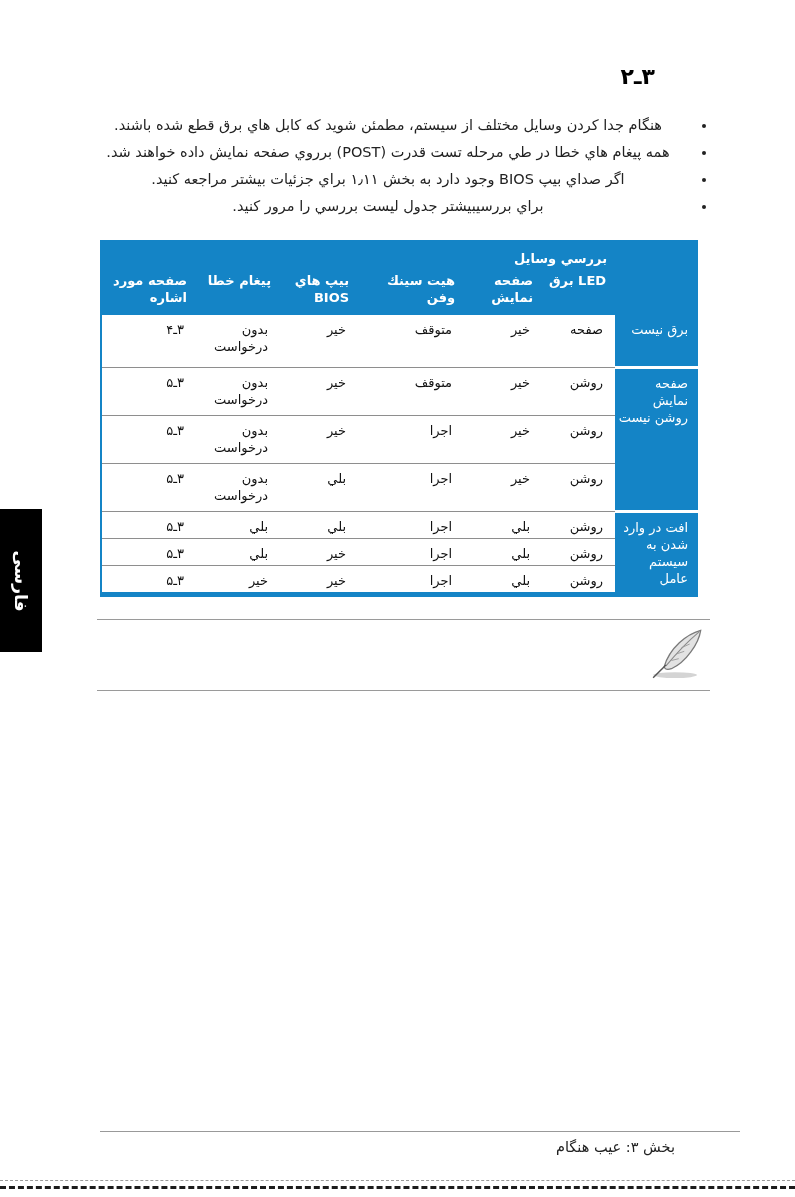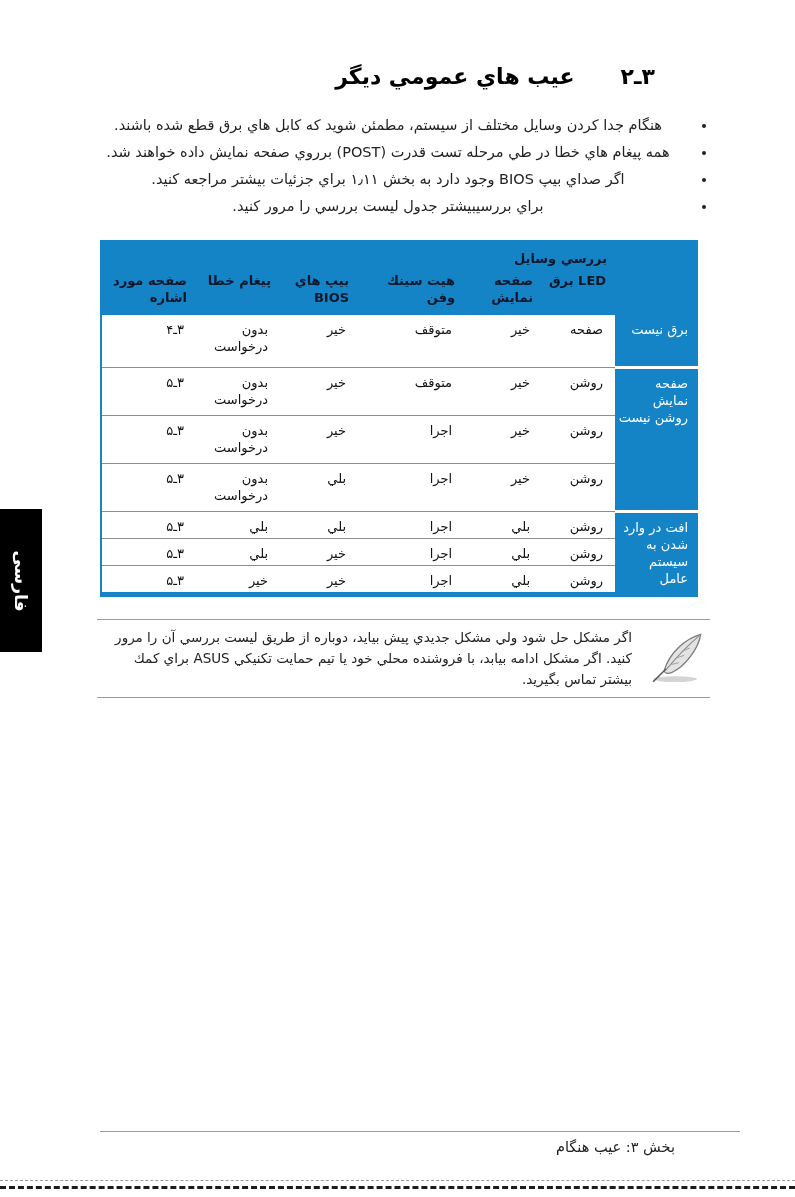--- a/index.html
+++ b/index.html
@@ -15,21 +15,21 @@
 
   
   .bullets{top:112px;left:85px;right:86px;direction:rtl;}
   .bullets ul{margin:0;padding:0 18px 0 0;list-style:disc;text-align:center;}
   .bullets li{font-size:14.5px;line-height:27px;color:#222;}
 
   
   .tbl-wrap{top:240px;left:100px;width:596px;}
   table.chk{border-collapse:collapse;width:596px;direction:rtl;table-layout:fixed;
     border:2px solid var(--blue);border-bottom:5px solid var(--blue);}
-  table.chk thead th{background:var(--blue);color:#0f172a;font-weight:bold;
+  table.chk thead th{background:var(--blue);color:#ffffff;font-weight:bold;
     font-size:13px;line-height:17px;text-align:right;vertical-align:top;border:0;}
   th.group-h{padding:8px 8px 0 0;height:18px;font-weight:bold;}
   tr.cols-row th{padding:4px 9px 9px 2px;}
   table.chk tbody td{background:#fff;font-size:13px;line-height:17px;
     text-align:right;vertical-align:top;padding:6px 12px 3px 8px;
     border-top:1px solid #8e8e8e;color:#111;}
   table.chk tbody tr:first-child td{border-top:0;}
   table.chk tbody td.cat{background:var(--blue);color:#fff;font-weight:normal;
     border-top:0;padding:6px 8px 3px 2px;font-size:13px;}
   table.chk tbody td.cat.sep{border-top:3px solid #ffffff;}
@@ -59,21 +59,20 @@
   .cut-faint{left:0;top:1180px;width:795px;border-top:1px dashed #9a9a9a;}
   .cut-main{left:0;top:1186px;width:795px;border-top:3px dashed #1c1c1c;}
 
   :root{--blue:#1484c6;}
 </style>
 </head>
 <body>
 
 <div class="abs title-row">
   <span>۳ـ۲</span>
-  <span>عيب هاي عمومي ديگر</span>
 </div>
 
 <div class="abs bullets">
   <ul>
       <li>هنگام جدا كردن وسايل مختلف از سيستم، مطمئن شويد كه كابل هاي برق قطع شده باشند.</li>
       <li>همه پيغام هاي خطا در طي مرحله تست قدرت (POST) برروي صفحه نمايش داده خواهند شد.</li>
       <li>اگر صداي بيپ BIOS وجود دارد به بخش ۱٫۱۱ براي جزئيات بيشتر مراجعه كنيد.</li>
       <li>براي بررسيبيشتر جدول ليست بررسي را مرور كنيد.</li>
     </ul>
 </div>
@@ -170,21 +169,20 @@
 <div class="abs note">
   <div class="note-icon">
     <svg viewBox="0 0 70 60" width="64" height="56">
       <ellipse cx="34" cy="52" rx="24" ry="3.2" fill="#c9c9c9" opacity="0.8"></ellipse>
       <path d="M22,43 C28,22 47,7 62,3 C60,17 46,38 30,45 C26,46.5 23,45.5 22,43 Z" fill="#e3e3e3" stroke="#7a7a7a" stroke-width="1.4"></path>
       <path d="M24,42 C34,30 48,15 60,5" fill="none" stroke="#8a8a8a" stroke-width="1.2"></path>
       <path d="M30,36 L38,34 M35,29 L44,26 M41,22 L50,18" stroke="#9a9a9a" stroke-width="1" fill="none"></path>
       <path d="M10,55 L24,41" stroke="#555" stroke-width="1.6" fill="none"></path>
     </svg>
   </div>
-  <div class="note-text">اگر مشكل حل شود ولي مشكل جديدي پيش بيايد، دوباره از طريق ليست بررسي آن را مرور كنيد. اگر مشكل ادامه بيابد، با فروشنده محلي خود يا تيم حمايت تكنيكي ASUS براي كمك بيشتر تماس بگيريد.</div>
 </div>
 
 <div class="abs footer">بخش ۳: عيب هنگام</div>
 
 <div class="abs side-tab">
   <span class="vtxt">فارسی</span>
 </div>
 
 <div class="abs cut-faint"></div>
 <div class="abs cut-main"></div>

